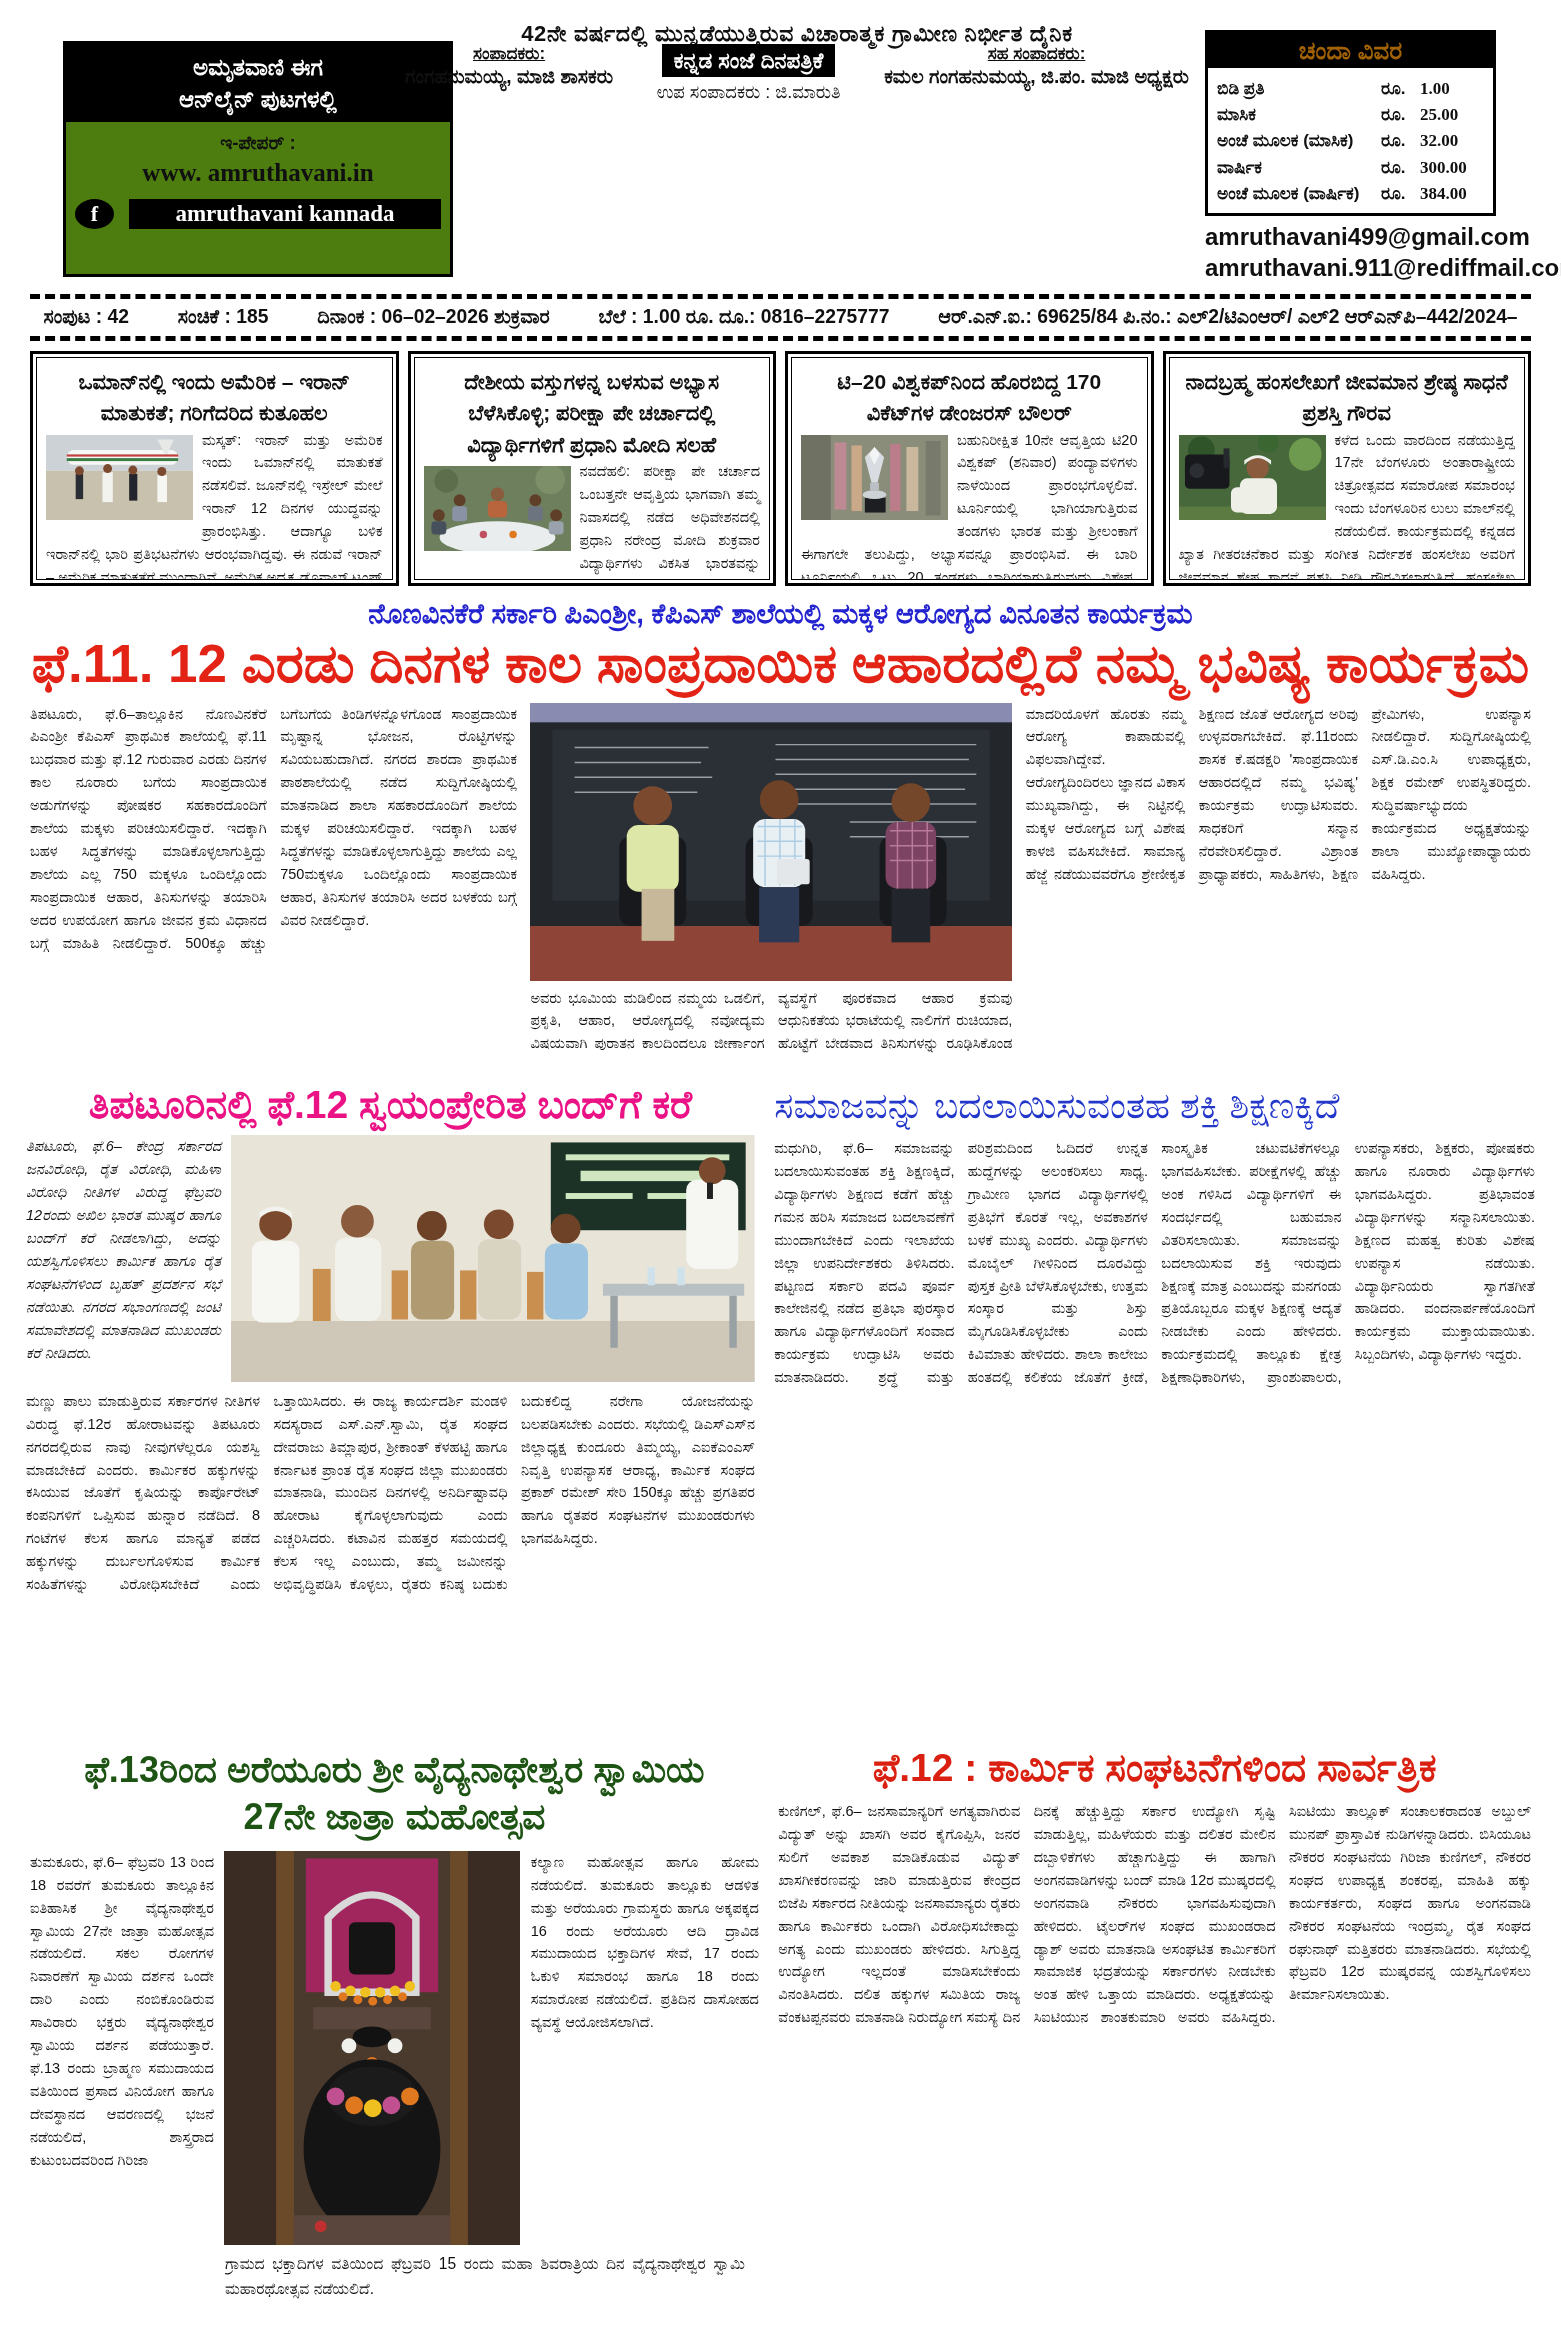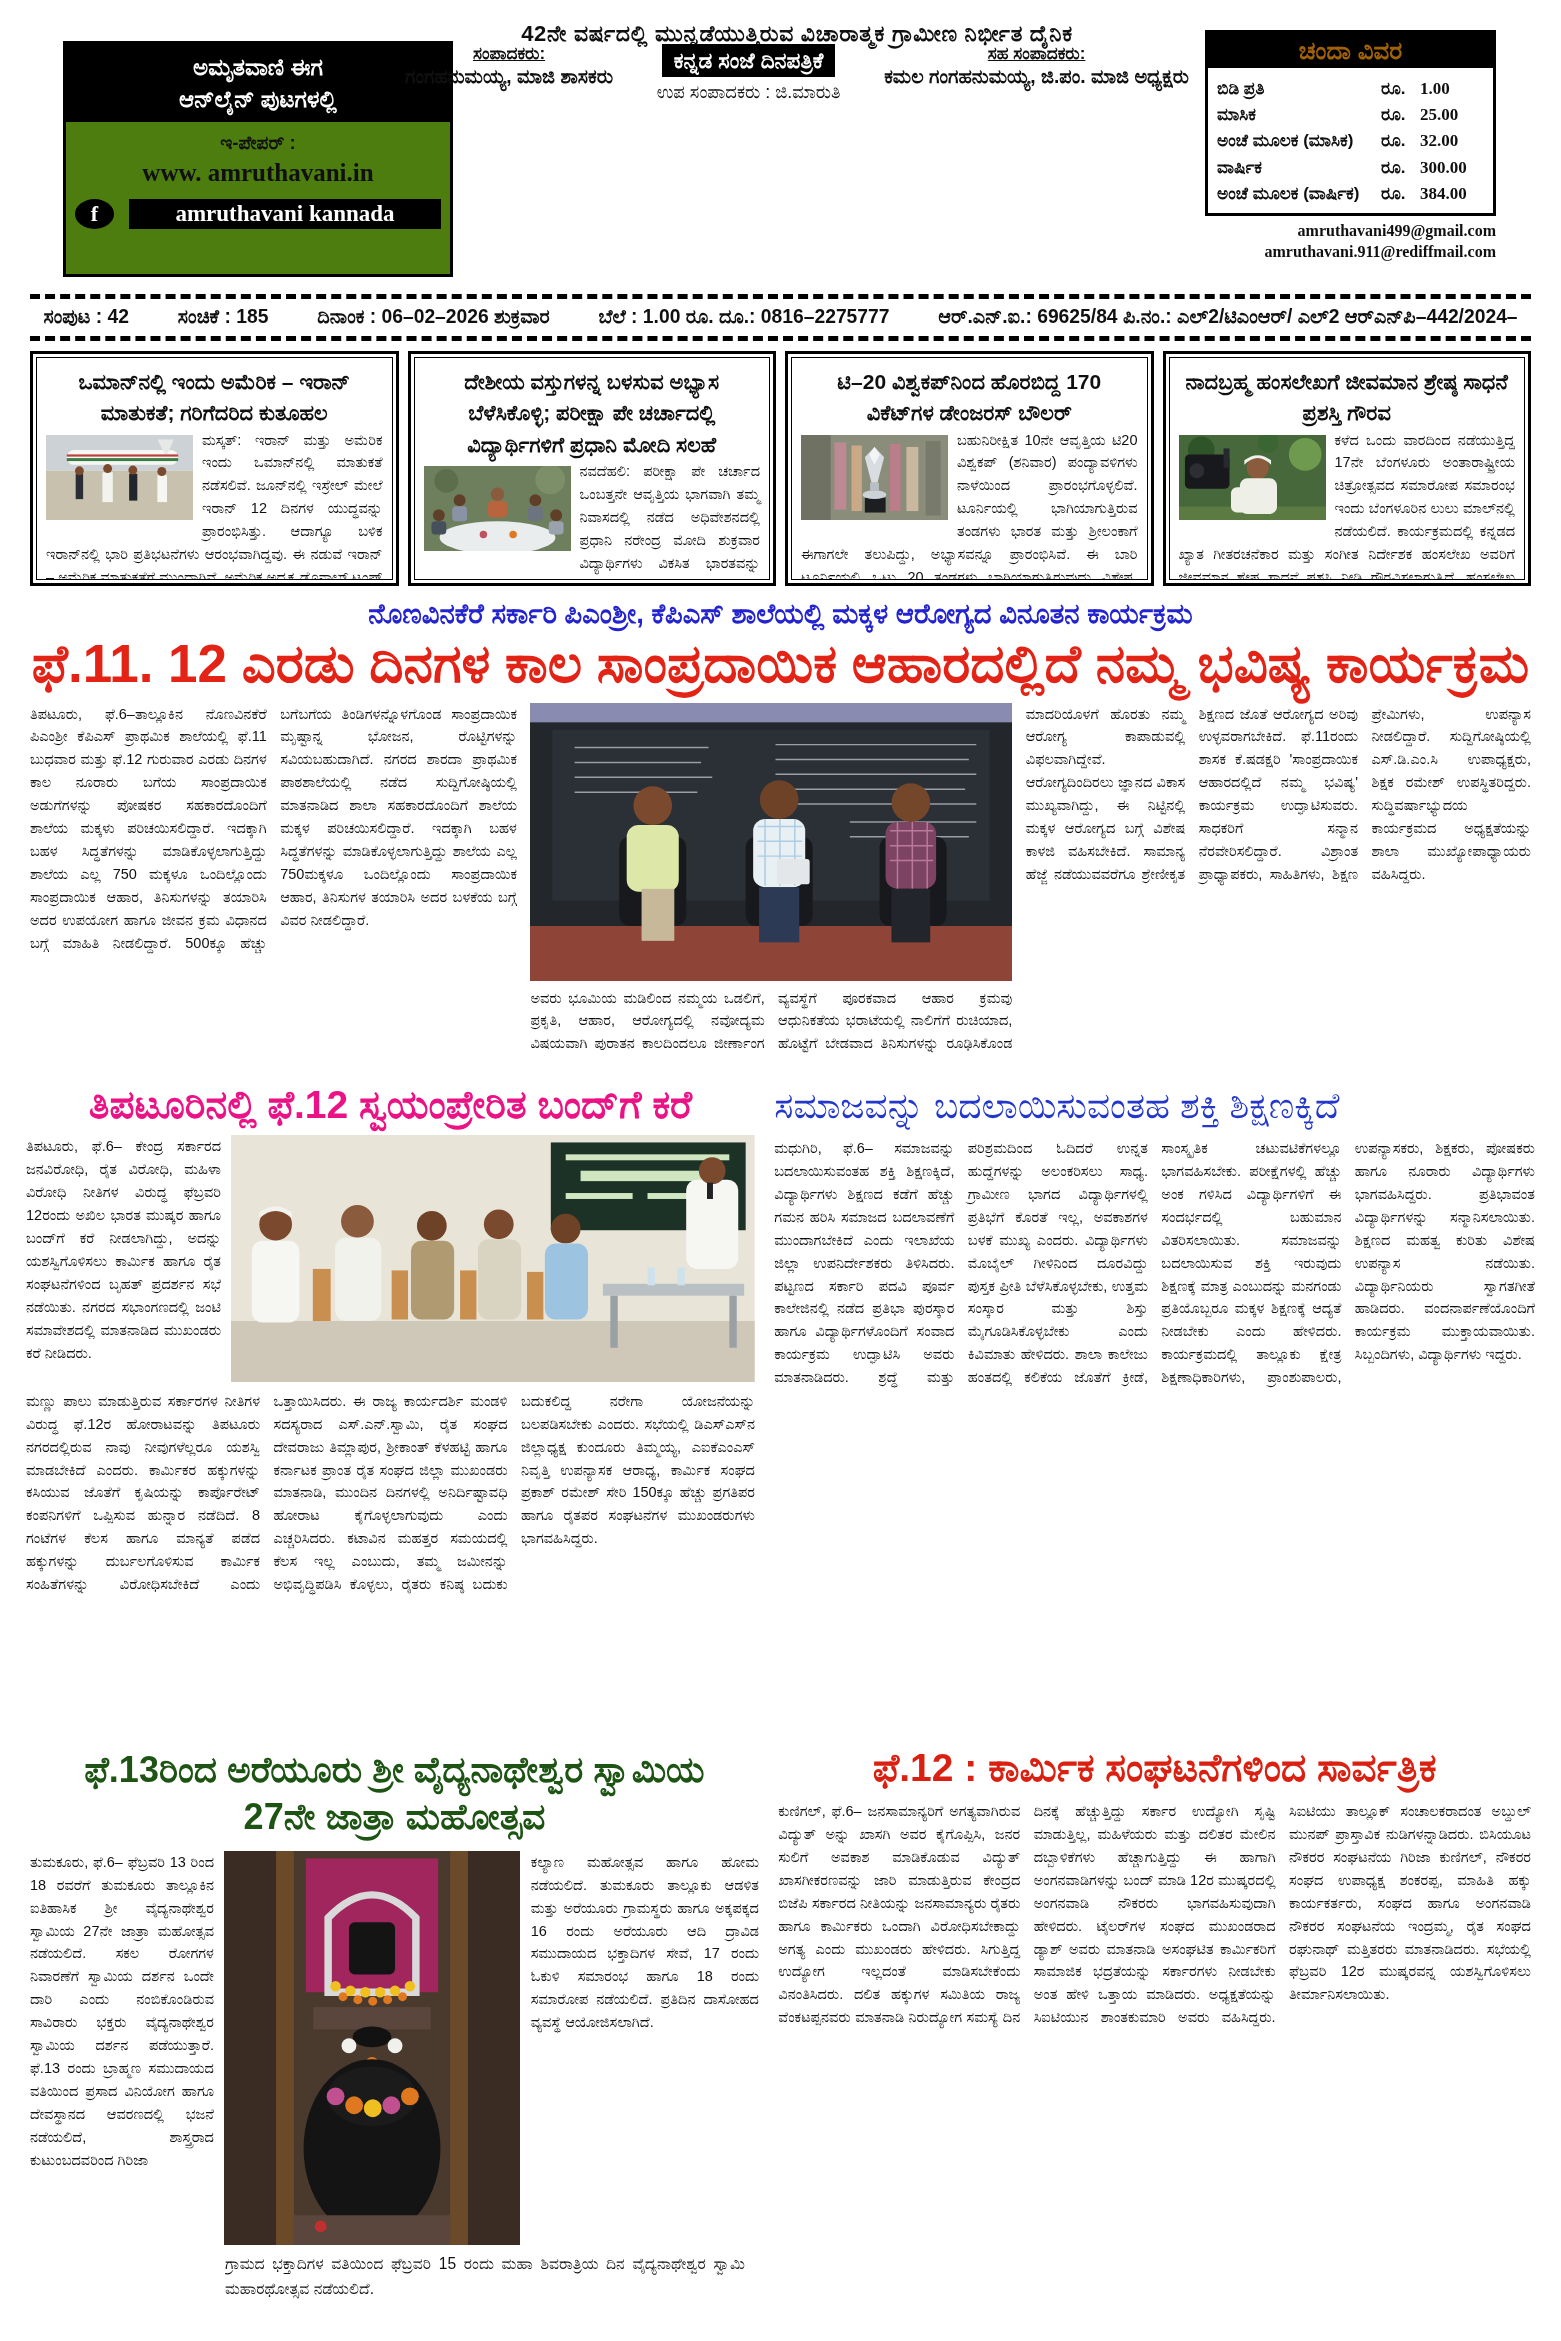--- a/index.html
+++ b/index.html
@@ -28,21 +28,21 @@
   .paper-type { background:#000; color:#fff; font-size:21.6px; font-weight:bold; padding:3.7px 12px; display:inline-block; }
   .sub-ed { font-size:18px; margin-top:4.5px; }
   .subs-box { position:absolute; right:65px; top:30px; width:291px; }
   .sb-frame { border:3.7px solid #000; background:#fff; }
   .sb-title { background:#000; color:#a16207; text-align:center; font-size:24.5px; font-weight:bold; padding:3.7px 0; }
   .sb-rows { padding:7.4px 9px 6px; }
   .sb-row { display:flex; font-size:17px; font-weight:bold; line-height:1.55; }
   .sb-lbl { flex:1; }
   .sb-cur { width:39px; }
   .sb-price { width:64px; text-align:left; font-family:"Liberation Serif","DejaVu Serif",serif; }
-  .sb-emails { text-align:right; font-weight:bold; font-size:16px; margin-top:4.5px; line-height:1.3; font-family:Liberation Serif, serif; }
+  .sb-emails { text-align:right; font-weight:bold; font-size:24px; margin-top:4.5px; line-height:1.3; font-family:Liberation Sans, sans-serif; }
   
   .info-strip { margin:0 30px; border-top:5.2px dashed #000; border-bottom:5.2px dashed #000;
     padding:7.4px 13.4px; display:flex; justify-content:space-between; gap:13.4px; font-size:19.3px; font-weight:bold; white-space:nowrap; }
   
   .top-boxes { display:flex; gap:9px; margin:10.4px 30px 0; }
   .news-box { flex:1; border:3.7px solid #000; padding:3px; background:#fff; }
   .news-box-inner { border:1.5px solid #000; padding:7.4px 9px; height:223px; overflow:hidden; }
   .nb-head { text-align:center; font-weight:bold; font-size:21px; line-height:1.5; }
   .nb-photo { float:left; width:147px; height:85px; margin:6px 9px 3px 0; }
   .nb-photo svg { display:block; width:100%; height:100%; }
@@ -56,21 +56,21 @@
   .lead-center { width:482px; }
   .lead-photo { width:482px; height:278px; }
   .lead-photo svg, .big-photo svg { display:block; width:100%; height:100%; }
   .lead-mid-text { column-count:2; column-gap:13.4px; height:83px; overflow:hidden; margin-top:6px; }
   .lead-right { flex:1; column-count:3; column-gap:13.4px; }
   
   .second-row { display:flex; gap:19.3px; margin:12px 26px 0; }
   .sr-left { width:729px; }
   .hl-magenta { color:#ea1285; font-size:39px; font-weight:bold; text-align:center; line-height:1.1; }
   .bandh-top { display:flex; gap:10.4px; margin-top:9px; height:247px; overflow:hidden; }
-  .bandh-col { width:195px; }
+  .bandh-col { width:195px;font-style:italic; }
   .bandh-photo { flex:1; height:247px; }
   .bandh-body { margin-top:7.4px; column-count:3; column-gap:13.4px; height:348px; overflow:hidden; }
   .sr-right { flex:1; }
   .hl-blue { color:#2337cb; font-size:36px; font-weight:normal; text-align:left; line-height:1.2; }
   .edu-body { margin-top:10.4px; column-count:4; column-gap:13.4px; height:589px; overflow:hidden; }
   
   .third-row { display:flex; gap:19.3px; margin:9px 30px 0; }
   .tr-left { width:729px; }
   .hl-green { color:#1d5413; font-size:36px; font-weight:bold; text-align:center; line-height:1.3; }
   .jatra-grid { display:flex; gap:10.4px; margin-top:10.4px; height:394px; overflow:hidden; }

